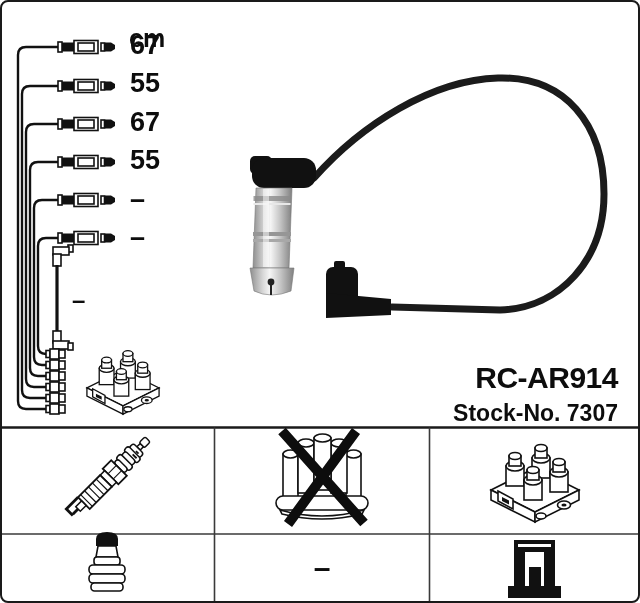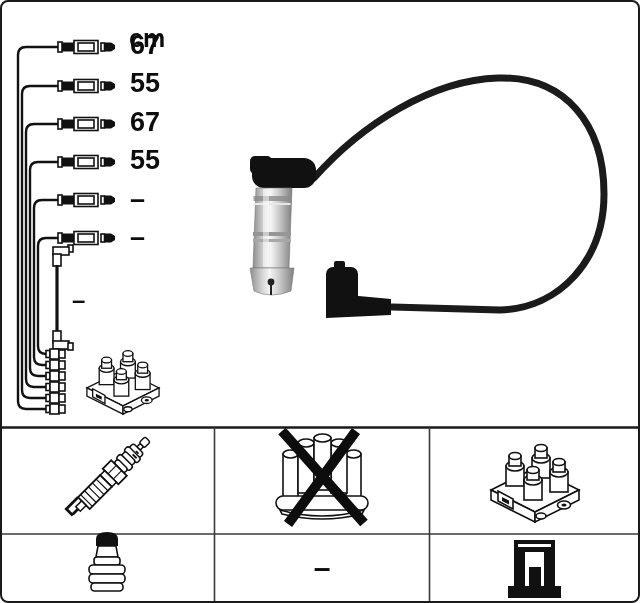--- a/index.html
+++ b/index.html
@@ -279,15 +279,19 @@
 
   <div class="lbl unit">cm</div>
   <div class="lbl len len-0">67</div>
   <div class="lbl len len-1">55</div>
   <div class="lbl len len-2">67</div>
   <div class="lbl len len-3">55</div>
   <div class="lbl len len-4">–</div>
   <div class="lbl len len-5">–</div>
   <div class="lbl coil-dash">–</div>
 
+  <div class="partbox">
+    <div class="model">RC-AR914</div>
+    <div class="stock">Stock-No. 7307</div>
+  </div>
 
   <div class="cell-dash">–</div>
 </div>
 
 </body></html>

